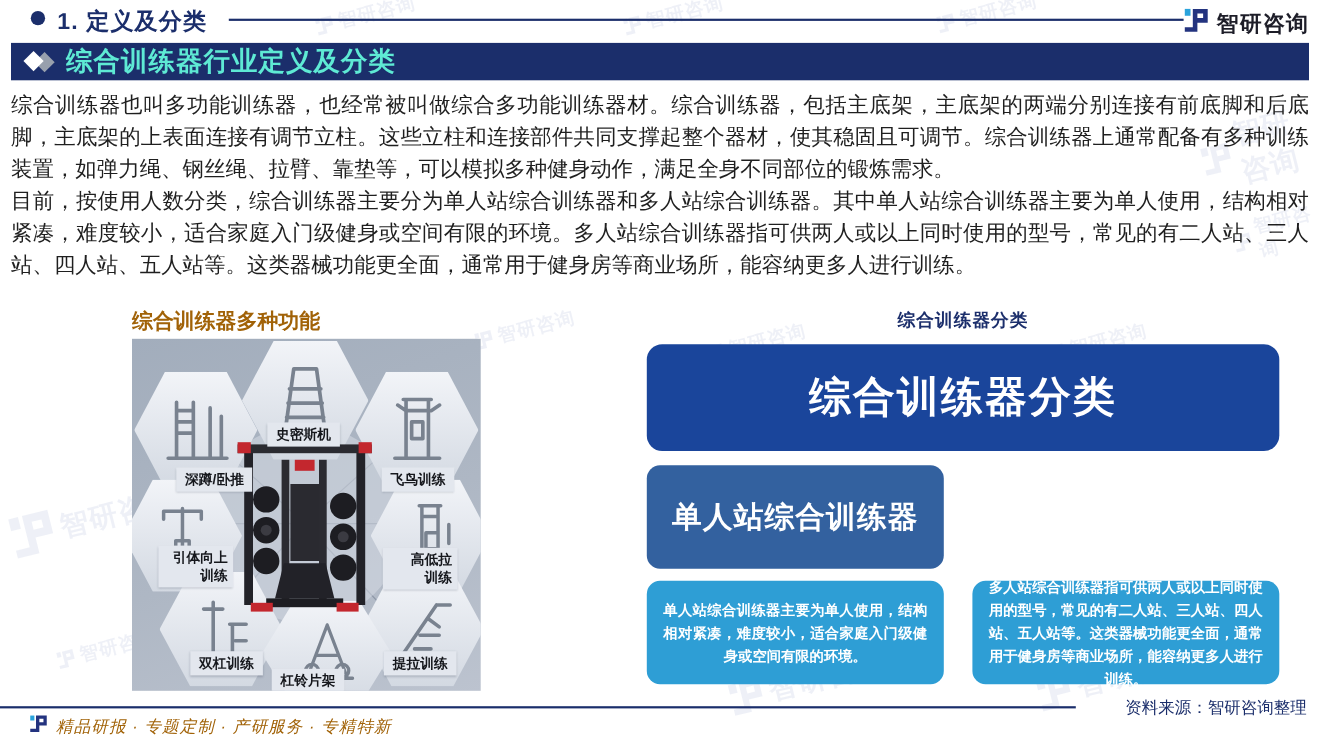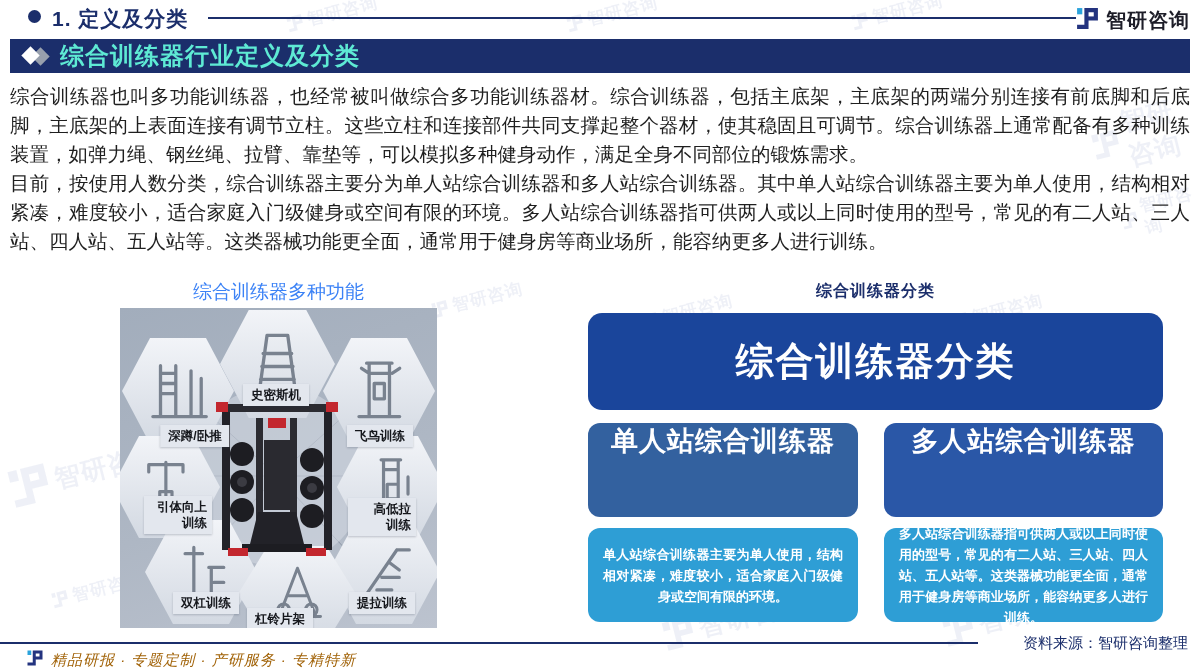--- a/index.html
+++ b/index.html
@@ -21,36 +21,36 @@
   .dia { position:absolute; width:13px; height:13px; transform:rotate(45deg); }
   .dia.back { left:12px; top:4px; background:#98a0ad; }
   .dia.front { left:2px; top:3px; background:#ffffff; }
   .banner-title { color:#5eead4; font-size:24px; font-weight:bold; letter-spacing:1px; }
 
   
   .intro { position:absolute; left:10px; top:82px; width:1180px; color:#1f1f1f; font-size:19.5px; line-height:29px; text-align:justify; }
   .intro p { margin:0; }
 
   
-  .fig-left-title { position:absolute; left:120px; top:279px; width:317px; text-align:center; font-size:19px; font-weight:normal; color:#3b82f6; }
+  .fig-left-title { position:absolute; left:120px; top:279px; width:317px; text-align:left; font-size:19px; font-weight:bold; color:#a16207; }
   .fig-img { position:absolute; left:120px; top:308px; width:317px; height:320px; background:linear-gradient(160deg,#a2adbc 0%,#aeb7c4 55%,#bcc3cf 100%); overflow:hidden; }
   .fig-lines { position:absolute; left:0; top:0; width:317px; height:320px; }
   .big-circle { position:absolute; left:67px; top:78px; width:180px; height:180px; border-radius:50%; background:rgba(214,219,228,0.55); }
   .hex { position:absolute; clip-path:polygon(25% 0%,75% 0%,100% 50%,75% 100%,25% 100%,0% 50%); background:linear-gradient(180deg,#f2f4f8 0%,#d3d9e2 100%); display:flex; align-items:center; justify-content:center; }
   .hex svg { width:72%; height:72%; }
   .eq { stroke:#79828f; stroke-width:2.6; fill:none; stroke-linecap:round; stroke-linejoin:round; }
   .chip { position:absolute; transform:translateX(-50%); background:#e3e7ee; color:#15171c; font-size:12.5px; font-weight:bold; line-height:16px; padding:3px 8px; text-align:right; white-space:nowrap; box-shadow:0 1px 2px rgba(40,50,70,.25); }
   .chip.wrap { white-space:normal; width:68px; padding:3px 5px; }
   .machine { position:absolute; left:78px; top:86px; width:158px; height:178px; }
 
   
   .fig-right-title { position:absolute; left:588px; top:281px; width:575px; text-align:center; font-size:16px; font-weight:bold; color:#1b2e6b; letter-spacing:1px; }
   .root-box { position:absolute; left:588px; top:313px; width:575px; height:97px; background:#1a459b; border-radius:14px; display:flex; align-items:center; justify-content:center; }
   .root-box span { color:#fff; font-size:38px; font-weight:bold; letter-spacing:2px; }
-  .branch-box { position:absolute; top:423px; height:94px; border-radius:12px; display:flex; align-items:flex-start; justify-content:center; }
+  .branch-box { position:absolute; top:423px; height:94px; border-radius:12px; display:flex; align-items:center; justify-content:center; }
   .branch-box span { color:#fff; font-size:27px; font-weight:bold; letter-spacing:1px; }
   .branch-1 { left:588px; width:270px; background:#33619f; }
   .branch-2 { left:884px; width:279px; background:#2a57a7; }
   .desc-box { position:absolute; top:528px; height:94px; border-radius:12px; background:#2e9ed5; display:flex; align-items:center; justify-content:center; padding:10px 15px; }
   .desc-1 { left:588px; width:270px; }
   .desc-2 { left:884px; width:279px; }
   .desc-box p { color:#fff; font-size:13px; line-height:21px; text-align:justify; text-align-last:center; font-weight:bold; }
 
   
   .src-rule { position:absolute; left:0; top:642px; width:978px; height:2px; background:#1b2e6b; }
@@ -274,23 +274,20 @@
 
   <div class="fig-right-title">综合训练器分类</div>
 
   <div class="root-box">
     <span>综合训练器分类</span>
   </div>
 
   <div class="branch-box branch-1">
     <span>单人站综合训练器</span>
   </div>
-  <div class="branch-box branch-2">
-    <span>多人站综合训练器</span>
-  </div>
 
   <div class="desc-box desc-1">
     <p>单人站综合训练器主要为单人使用，结构相对紧凑，难度较小，适合家庭入门级健身或空间有限的环境。</p>
   </div>
   <div class="desc-box desc-2">
     <p>多人站综合训练器指可供两人或以上同时使用的型号，常见的有二人站、三人站、四人站、五人站等。这类器械功能更全面，通常用于健身房等商业场所，能容纳更多人进行训练。</p>
   </div>
 
   <div class="src-rule"></div>
   <div class="src-text">资料来源：智研咨询整理</div>

